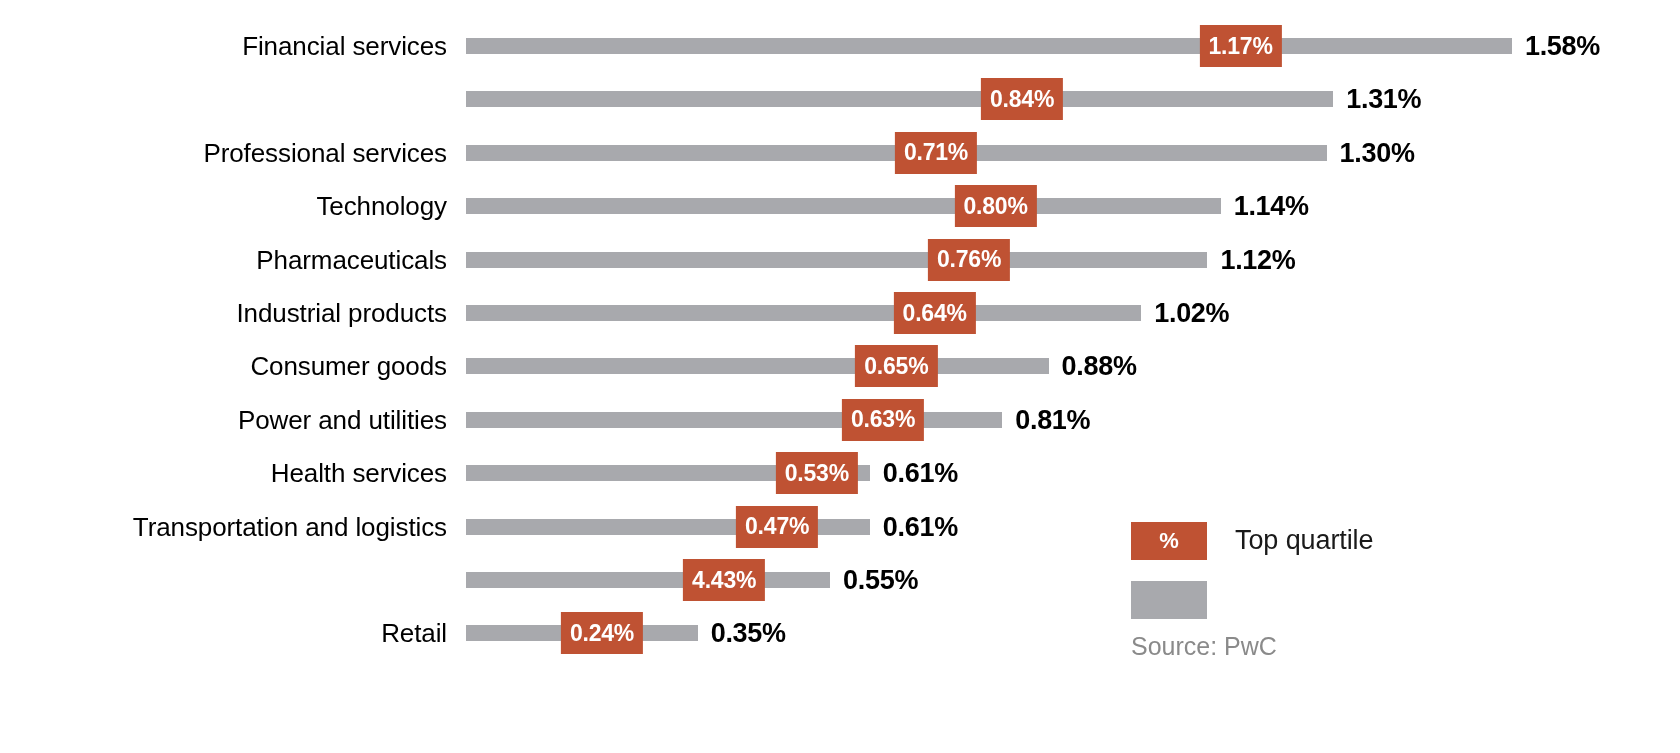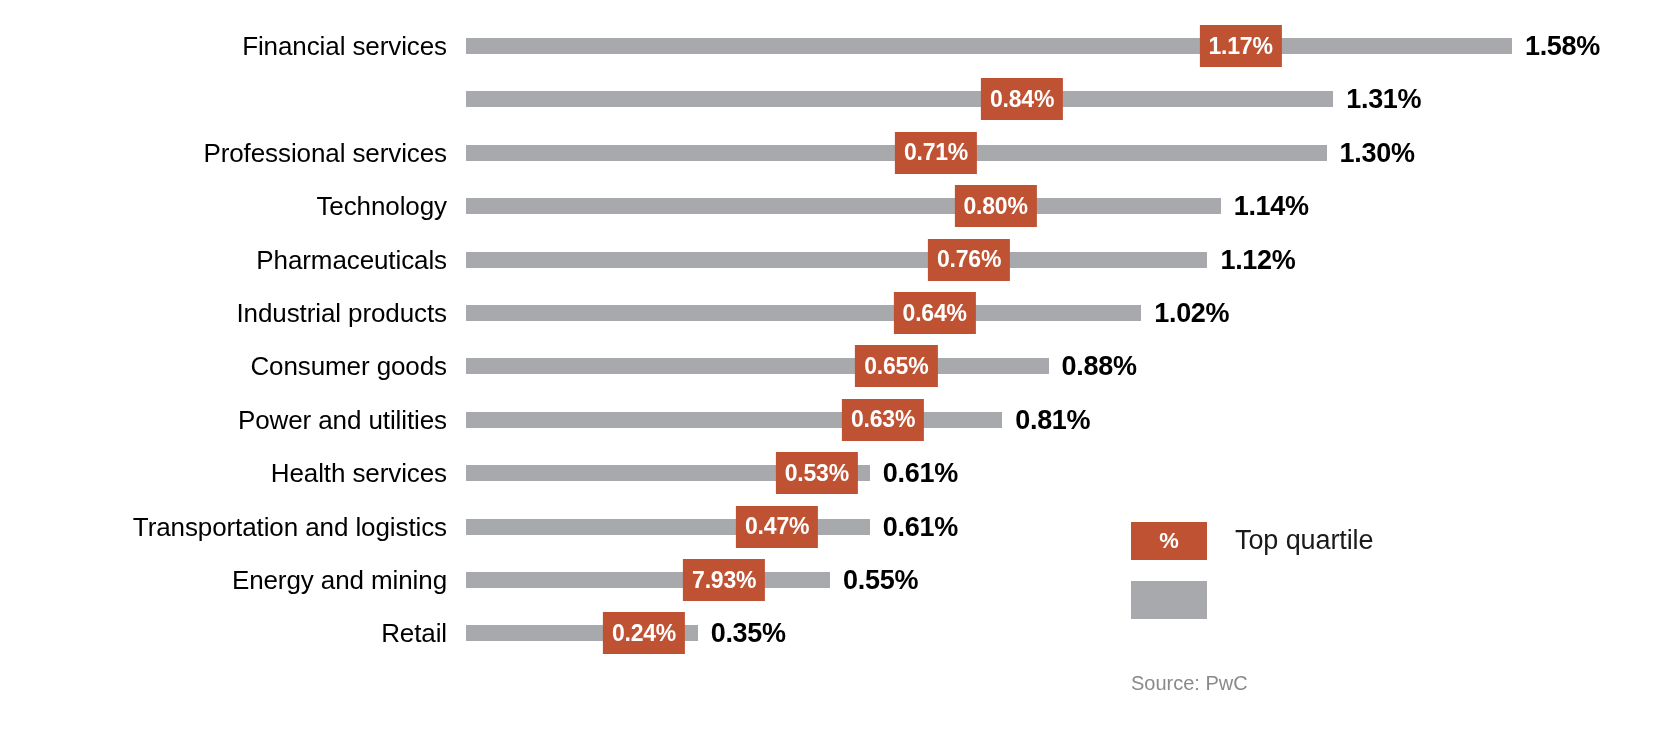--- a/index.html
+++ b/index.html
@@ -75,21 +75,21 @@
     color:#ffffff;font-size:22px;font-weight:bold;line-height:1;
   }
   .legend-swatch.orange{background:#bf5233;}
   .legend-swatch.gray{background:#a8a9ad;}
   .legend-text{
     margin-left:28px;font-size:27px;color:#1a1a1a;white-space:nowrap;
     letter-spacing:-0.1px;
   }
   #source{
     position:absolute;left:1131px;top:632px;
-    font-size:20px;color:#8a8a8a;white-space:nowrap;margin-top:40px;
+    font-size:25px;color:#8a8a8a;white-space:nowrap;
   }
 </style>
 </head>
 <body>
 
 <div id="chart">
   <div id="rows">
       <div class="row" style="top: 19.5px;">
         <div class="cat-label">Financial services</div>
         <div class="bar-track" style="left: 466px; width: 1045.96px;"></div>
@@ -143,30 +143,29 @@
         <div class="median-label" style="left: 882.82px;">0.61%</div>
         <div class="quartile-box" style="left: 816.86px;">0.53%</div>
       </div>
       <div class="row" style="top: 500.1px;">
         <div class="cat-label">Transportation and logistics</div>
         <div class="bar-track" style="left: 466px; width: 403.82px;"></div>
         <div class="median-label" style="left: 882.82px;">0.61%</div>
         <div class="quartile-box" style="left: 777.14px;">0.47%</div>
       </div>
       <div class="row" style="top: 553.5px;">
-        <div class="cat-label">Energy and mining</div>
         <div class="bar-track" style="left: 466px; width: 364.1px;"></div>
         <div class="median-label" style="left: 843.1px;">0.55%</div>
-        <div class="quartile-box" style="left: 724.18px;">7.93%</div>
+        <div class="quartile-box" style="left: 724.18px;">4.43%</div>
       </div>
       <div class="row" style="top: 606.9px;">
         <div class="cat-label">Retail</div>
         <div class="bar-track" style="left: 466px; width: 231.7px;"></div>
         <div class="median-label" style="left: 710.7px;">0.35%</div>
-        <div class="quartile-box" style="left: 644px;">0.24%</div>
+        <div class="quartile-box" style="left: 602px;">0.24%</div>
       </div>
     </div>
 
   <div id="legend">
     <div class="legend-row">
       <span class="legend-swatch orange">%</span>
       <span class="legend-text">Top quartile</span>
     </div>
     <div class="legend-row">
       <span class="legend-swatch gray"></span>

